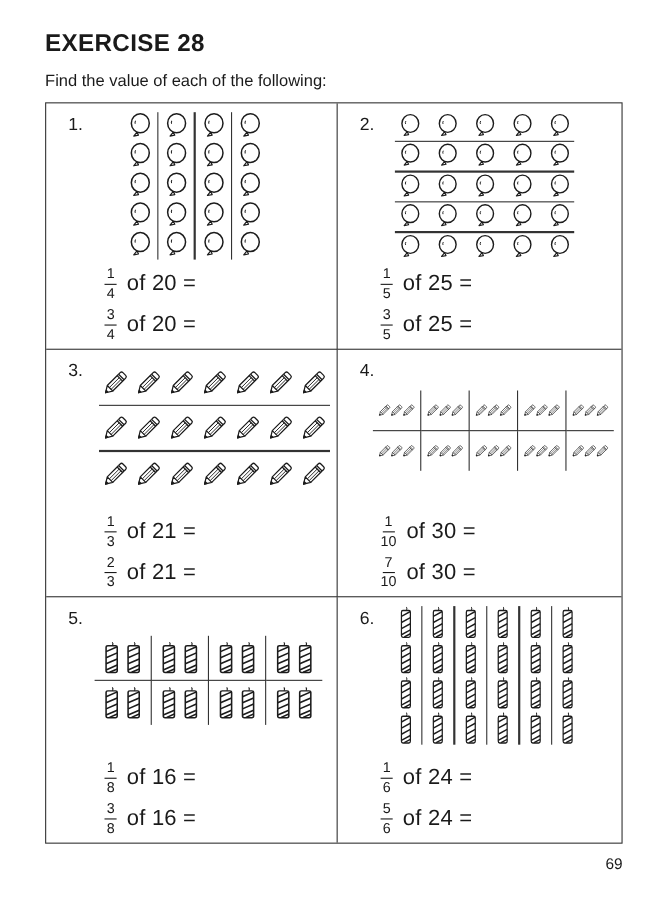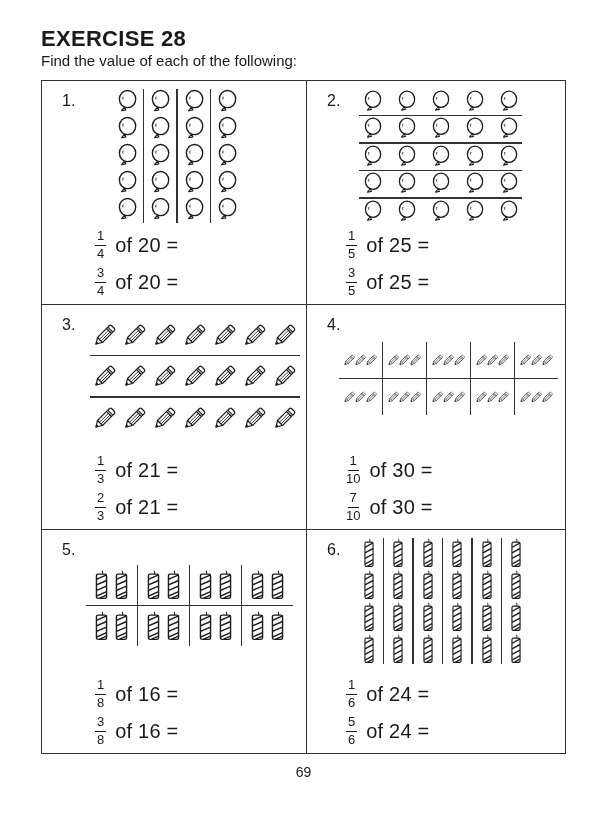--- a/index.html
+++ b/index.html
@@ -6,21 +6,21 @@
   html,body { background:#ffffff; }
   body {
     width:600px; height:823px;
     font-family:"Liberation Sans", sans-serif;
     color:#1a1a1a;
     overflow:hidden;
   }
   .page { width:600px; height:823px; padding:26px 34px 0 41px; position:relative; background:#fff; }
 
   .title { font-size:22px; font-weight:bold; letter-spacing:.3px; }
-  .instruction { font-size:15px; }
+  .instruction { font-size:15px; margin-top:13px; }
 
   .grid {
     margin-top:11px;
     width:525px;
     border:1.4px solid #333;
     display:grid;
     grid-template-columns:265px 1fr;
     grid-template-rows:224px 225px 223px;
     background:#fff;
   }
@@ -79,21 +79,21 @@
 
   
   .questions { position:absolute; bottom:5px; left:53px; }
   .col2 .questions { left:39px; }
   .question-line { display:flex; align-items:center; gap:9px; height:34px; margin-top:3px; }
   .fraction { display:inline-flex; flex-direction:column; align-items:center; font-size:13px; line-height:1.15; font-weight:500; }
   .fraction .num { border-bottom:1.4px solid #1a1a1a; padding:0 2px 1px; }
   .fraction .den { padding-top:1px; }
   .q-text { font-size:20px; letter-spacing:.2px; }
 
-  .page-number { width:525px; text-align:center; font-size:14px; margin-top:10px; }
+  .page-number { width:525px; text-align:right; font-size:14px; margin-top:10px; }
 </style>
 </head>
 <body>
 
 <div class="page">
   <h1 class="title">EXERCISE 28</h1>
   <p class="instruction">Find the value of each of the following:</p>
   <div class="grid">
   <div class="cell p1 arr-columns col1 row1">
     <div class="cell-top">

